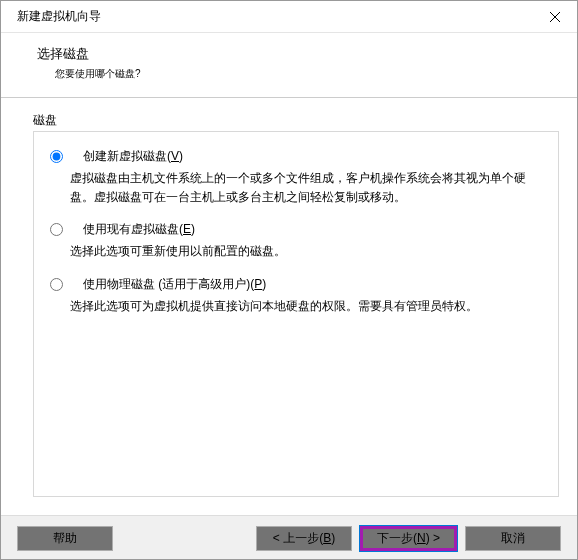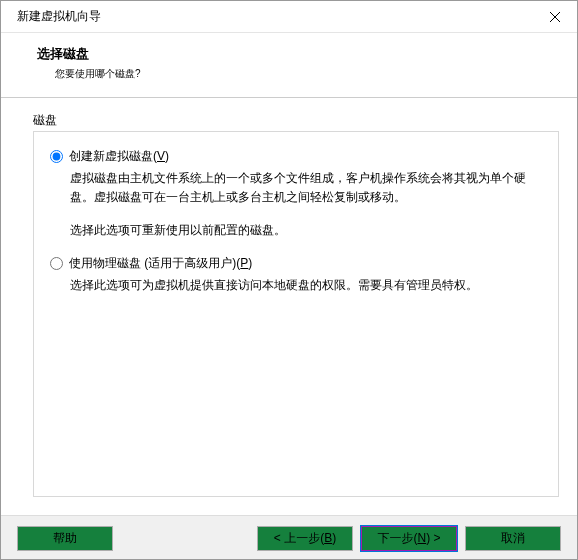--- a/index.html
+++ b/index.html
@@ -42,21 +42,21 @@
       width: 10px;
       height: 10px;
     }
     .header {
       padding: 12px 18px 16px 36px;
       background: #ffffff;
       border-bottom: 1px solid #ccc;
     }
     .header-title {
       font-size: 13px;
-      font-weight: bold;
+      font-weight: normal;
       margin-bottom: 4px;
     }
     .header-subtitle {
       font-size: 10px;
       padding-left: 18px;
     }
     .content {
       flex: 1;
       padding: 14px 18px 18px 32px;
       background: #ffffff;
@@ -69,21 +69,21 @@
       border: 1px solid #d8d8d8;
       padding: 16px 16px 16px 16px;
       height: 366px;
     }
     .radio-option {
       margin-bottom: 14px;
     }
     .radio-row {
       display: flex;
       align-items: center;
-      gap: 6px;
+      gap: 20px;
       margin-bottom: 4px;
     }
     .radio-input {
       width: 13px;
       height: 13px;
       margin: 0;
     }
     .radio-label {
       font-size: 12px;
     }
@@ -102,27 +102,28 @@
     }
     .footer-spacer {
       flex: 1;
     }
     .btn {
       height: 25px;
       min-width: 96px;
       padding: 0 14px;
       font-family: inherit;
       font-size: 12px;
-      background: #15803d;
+      background: #737373;
       border: 1px solid #adadad;
       cursor: pointer;
     }
     .btn.default {
-      border: 1px solid #a21caf;
+      border: 3px solid #a21caf;
       outline: 1px solid #0078d7;
+      text-align: right;
     }
     u {
       text-decoration: underline;
     }
   </style>
 </head>
 <body>
 
 <div class="titlebar">
   <span class="titlebar-title">新建虚拟机向导</span>
@@ -145,20 +146,24 @@
 
     <div class="radio-option">
       <div class="radio-row">
         <input type="radio" class="radio-input" name="disk" checked="" style="">
         <label class="radio-label"><span>创建新虚拟磁盘(</span><u>V</u><span>)</span></label>
       </div>
       <div class="radio-description">虚拟磁盘由主机文件系统上的一个或多个文件组成，客户机操作系统会将其视为单个硬盘。虚拟磁盘可在一台主机上或多台主机之间轻松复制或移动。</div>
     </div>
 
     <div class="radio-option">
+      <div class="radio-row">
+        <input type="radio" class="radio-input" name="disk" style="">
+        <label class="radio-label"><span>使用现有虚拟磁盘(</span><u>E</u><span>)</span></label>
+      </div>
       <div class="radio-description">选择此选项可重新使用以前配置的磁盘。</div>
     </div>
 
     <div class="radio-option">
       <div class="radio-row">
         <input type="radio" class="radio-input" name="disk" style="">
         <label class="radio-label"><span>使用物理磁盘 (适用于高级用户)(</span><u>P</u><span>)</span></label>
       </div>
       <div class="radio-description">选择此选项可为虚拟机提供直接访问本地硬盘的权限。需要具有管理员特权。</div>
     </div>

